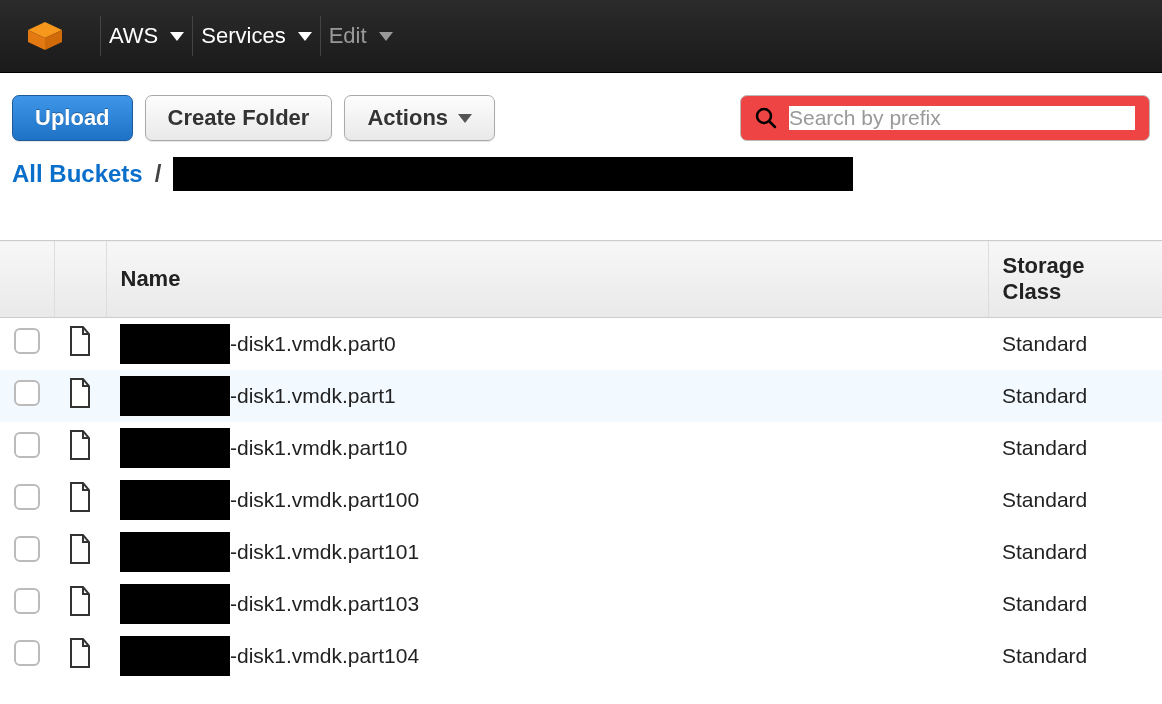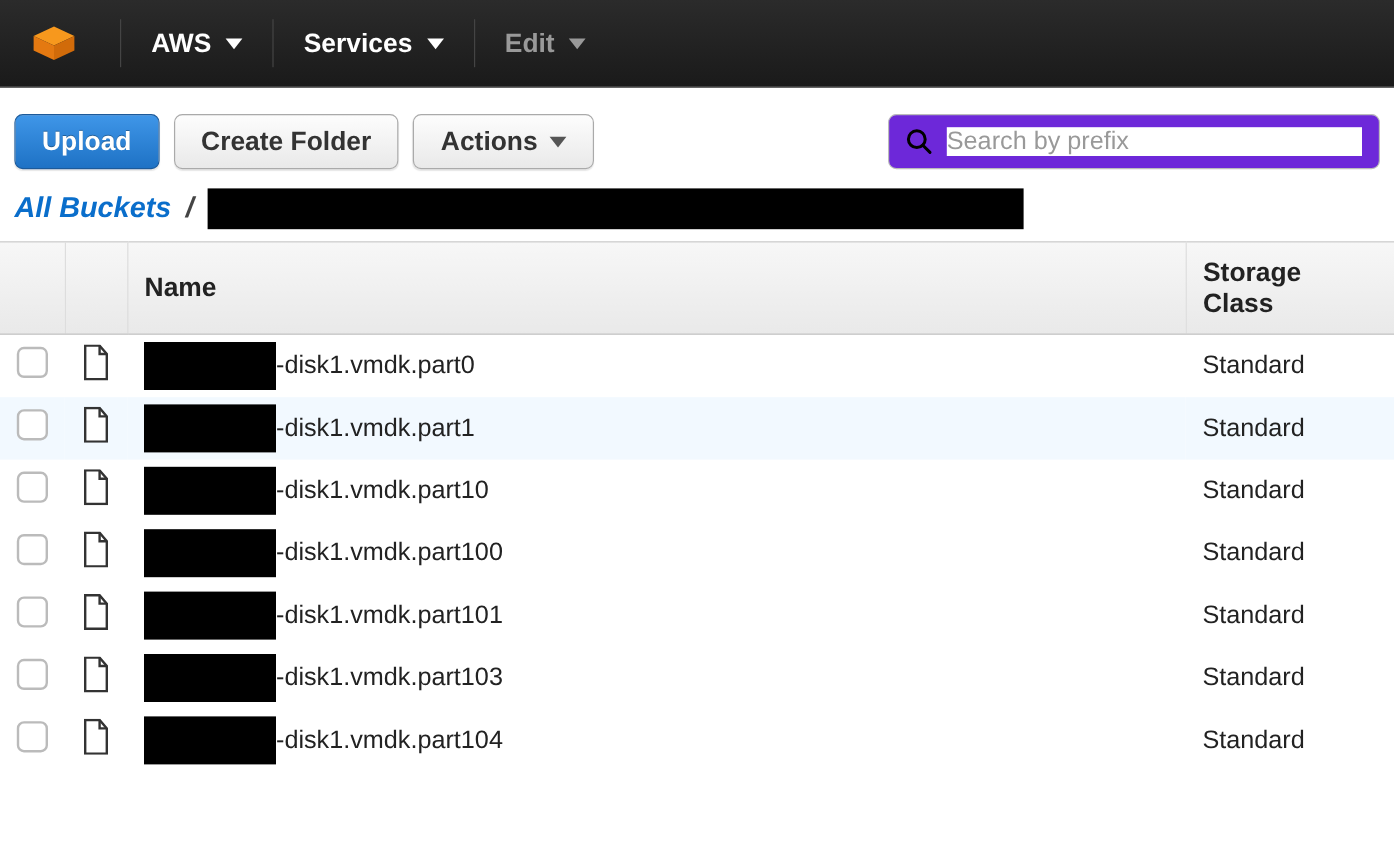--- a/index.html
+++ b/index.html
@@ -13,23 +13,23 @@
   display: flex;
   align-items: center;
   padding: 0 20px;
 }
 .logo {
   width: 50px; height: 40px; margin-right: 30px;
   display: flex; align-items: center; justify-content: center;
 }
 .nav-item {
   display: flex; align-items: center; gap: 12px;
-  padding: 0 25px;
+  padding: 0 8px;
   height: 40px;
-  font-size: 22px; font-weight: bold;
+  font-size: 22px; font-weight: normal;
   border-left: 1px solid #444;
   cursor: pointer;
   color: #fff;
 }
 .nav-item.muted { color: #999; text-align: right; }
 .caret-down {
   display: inline-block;
   width: 0; height: 0;
   border-left: 7px solid transparent;
   border-right: 7px solid transparent;
@@ -64,40 +64,40 @@
 
 .search-wrap {
   margin-left: auto;
   flex: 0 0 410px;
   height: 46px;
   border: 1px solid #bbb;
   border-radius: 7px;
   display: flex; align-items: center;
   padding: 0 14px;
   gap: 12px;
-  background: #6d28d9;
+  background: #ef4444;
 }
 .search-wrap input {
   flex: 1; border: none; outline: none;
   font-size: 21px; color: #444;
 }
 .search-wrap input::placeholder { color: #999; }
 
 
 .breadcrumb {
   display: flex; align-items: center; gap: 12px;
   padding: 0 12px 10px 12px;
-  font-size: 24px; font-weight: bold; font-style: italic;
+  font-size: 24px; font-weight: bold;
 }
 .breadcrumb a { color: #0a6ecb; text-decoration: none; }
 .breadcrumb .sep { color: #444; }
 .redacted-bucket { display: inline-block; width: 680px; height: 34px; background: #000; }
 
 
-.table { width: 100%; border-collapse: collapse; }
+.table { width: 100%; border-collapse: collapse; margin-top: 39px; }
 .table thead th {
   text-align: left;
   background: linear-gradient(#f7f7f7, #e9e9e9);
   border-top: 1px solid #ccc;
   border-bottom: 1px solid #ccc;
   border-left: 1px solid #ddd;
   font-size: 22px; font-weight: bold;
   padding: 12px 14px;
   color: #222;
 }

